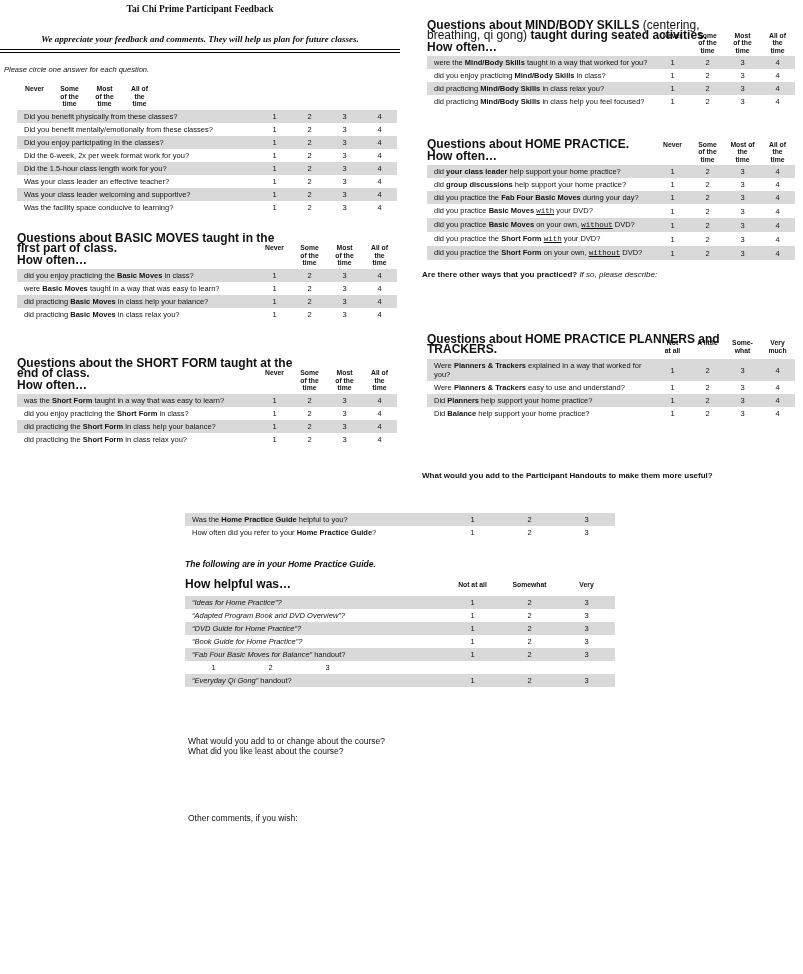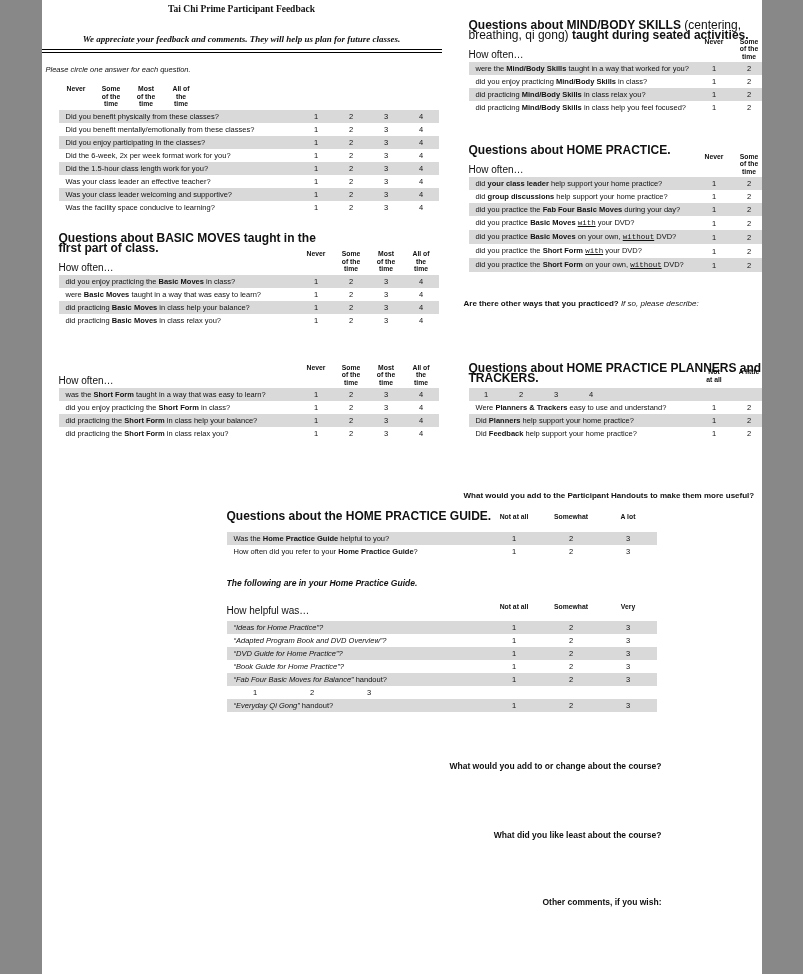--- a/index.html
+++ b/index.html
@@ -1,18 +1,18 @@
 <!DOCTYPE html>
 <html><head>
 <meta charset="utf-8">
 <style>
   * { margin:0; padding:0; box-sizing:border-box; }
   html,body { background:#888; }
   .page {
-    position:relative; width:720px; height:974px; background:#ffffff;
+    position:relative; width:803px; height:974px; background:#ffffff;
     font-family:"Liberation Sans", sans-serif; color:#111;
     overflow:hidden; margin:0 auto;padding-left:43px;
   }
   .b { font-weight:bold; }
   .i { font-style:italic; }
   .u { text-decoration:underline;font-family:Liberation Mono, monospace; }
 
   .col-left  { position:absolute; left:0;   top:0;   width:400px; }
   .col-right { position:absolute; left:422px; top:20px; width:381px; }
   .bottom    { position:absolute; left:180px; top:511px; width:440px; }
@@ -33,21 +33,21 @@
   .dbl-rule { margin-top:5px; border-top:4px double #000; height:0; }
   .instruction { margin:12px 0 0 4px; font-style:italic; font-size:7.5px; }
 
   .qtable { margin-left:17px; width:380px; }
   .col-right .qtable { margin-left:5px; width:368px; }
   .bottom .qtable { margin-left:5px; width:430px; }
 
   .thead { display:flex; align-items:flex-end; }
   .q-head { flex:1; min-width:0; }
   .sec-heading { font-size:12px; line-height:10px; white-space:nowrap; }
-  .how { font-weight:normal; font-size:10px; margin-top:9px; }
+  .how { font-weight:bold; font-size:12px; }
   .val-heads { display:flex; }
   .val-head { width:35px; text-align:center; font-weight:bold; font-size:6.8px; line-height:7.5px; }
   .bottom .val-head { width:57px; line-height:9px; }
   .rows { margin-top:2px; }
   .trow { display:flex; align-items:center; min-height:13px; font-size:7.5px; line-height:9px; }
   .trow.shaded { background:#d9d9d9; }
   .trow .q { flex:1; min-width:0; padding:2px 0 2px 7px; white-space:nowrap; }
   .qtable.wrap .trow .q { white-space:normal; }
   .trow .val { width:35px; text-align:center; }
   .bottom .trow .val { width:57px; }
@@ -58,28 +58,28 @@
   .t5 .val-head { padding-top:8px; }
   .t6 .thead { margin-bottom:11px; }
   .t7 { margin-top:8px; }
   .t7 .thead { margin-bottom:5px;align-items:center; }
   .t1 { margin-top:19px; }
   .t2 { margin-top:37px; }
   .t0 { margin-top:11px; }
   .t4 { margin-top:31px; }
 
   .free-line { font-size:8px; line-height:10px; }
-  .are-there { margin-top:27px; }
+  .are-there { margin-top:10px; }
   .handouts-q { margin-top:51px; font-weight:bold; }
   .t5-wrap { margin-top:51px; }
   .following-line { margin-top:20px; margin-left:5px; font-weight:bold; font-style:italic; font-size:8.5px; }
-  .prompt { font-weight:bold; font-size:8.5px; padding-left:8px;text-align:right; }
+  .prompt { font-weight:normal; font-size:8.5px; padding-left:8px; }
   .p1 { margin-top:49px; }
   .p2 { margin-top:58px; }
-  .p3 { margin-top:59px; }
+  .p3 { }
   .p4 { margin-top:57px; }
 </style>
 </head>
 <body>
 
 <div class="page">
 
   <div class="col-left">
     <div class="doc-title">Tai Chi Prime Participant Feedback</div>
 
@@ -226,20 +226,21 @@
             <div class="val">2</div>
             <div class="val">3</div>
             <div class="val">4</div>
           </div>
         </div>
     </div>
 
     <div class="qtable t2">
       <div class="thead">
         <div class="q-head">
+            <div class="sec-heading"><span class="b">Questions about the SHORT FORM taught at the</span><br><span class="b">end of class.</span></div>
             <div class="how">How often…</div>
           </div>
         <div class="val-heads">
             <div class="val-head">
               <div>Never</div>
             </div>
             <div class="val-head">
               <div>Some</div>
               <div>of the</div>
               <div>time</div>
@@ -449,70 +450,55 @@
               <div>what</div>
             </div>
             <div class="val-head">
               <div>Very</div>
               <div>much</div>
             </div>
           </div>
       </div>
       <div class="rows">
           <div class="trow shaded">
+            <div class="q"><span>Were </span><span class="b">Planners &amp; Trackers</span><span> explained in a way that worked for you?</span></div>
             <div class="val">1</div>
             <div class="val">2</div>
             <div class="val">3</div>
             <div class="val">4</div>
           </div>
           <div class="trow">
             <div class="q"><span>Were </span><span class="b">Planners &amp; Trackers</span><span> easy to use and understand?</span></div>
             <div class="val">1</div>
             <div class="val">2</div>
             <div class="val">3</div>
             <div class="val">4</div>
           </div>
           <div class="trow shaded">
             <div class="q"><span>Did </span><span class="b">Planners</span><span> help support your home practice?</span></div>
             <div class="val">1</div>
             <div class="val">2</div>
             <div class="val">3</div>
             <div class="val">4</div>
           </div>
           <div class="trow">
-            <div class="q"><span>Did </span><span class="b">Feedback</span><span> help support your home practice?</span></div>
+            <div class="q"><span>Did </span><span class="b">Balance</span><span> help support your home practice?</span></div>
             <div class="val">1</div>
             <div class="val">2</div>
             <div class="val">3</div>
             <div class="val">4</div>
           </div>
         </div>
     </div>
 
     <div class="free-line handouts-q"><span class="b">What would you add to the Participant Handouts to make them more useful?</span></div>
   </div>
 
   <div class="bottom">
     <div class="qtable t6">
-      <div class="thead">
-        <div class="q-head">
-            <div class="sec-heading"><span class="b">Questions about the HOME PRACTICE GUIDE.</span></div>
-          </div>
-        <div class="val-heads">
-            <div class="val-head">
-              <div>Not at all</div>
-            </div>
-            <div class="val-head">
-              <div>Somewhat</div>
-            </div>
-            <div class="val-head">
-              <div>A lot</div>
-            </div>
-          </div>
-      </div>
       <div class="rows">
           <div class="trow shaded">
             <div class="q"><span>Was the </span><span class="b">Home Practice Guide</span><span> helpful to you?</span></div>
             <div class="val">1</div>
             <div class="val">2</div>
             <div class="val">3</div>
           </div>
           <div class="trow">
             <div class="q"><span>How often did you refer to your </span><span class="b">Home Practice Guide</span><span>?</span></div>
             <div class="val">1</div>

